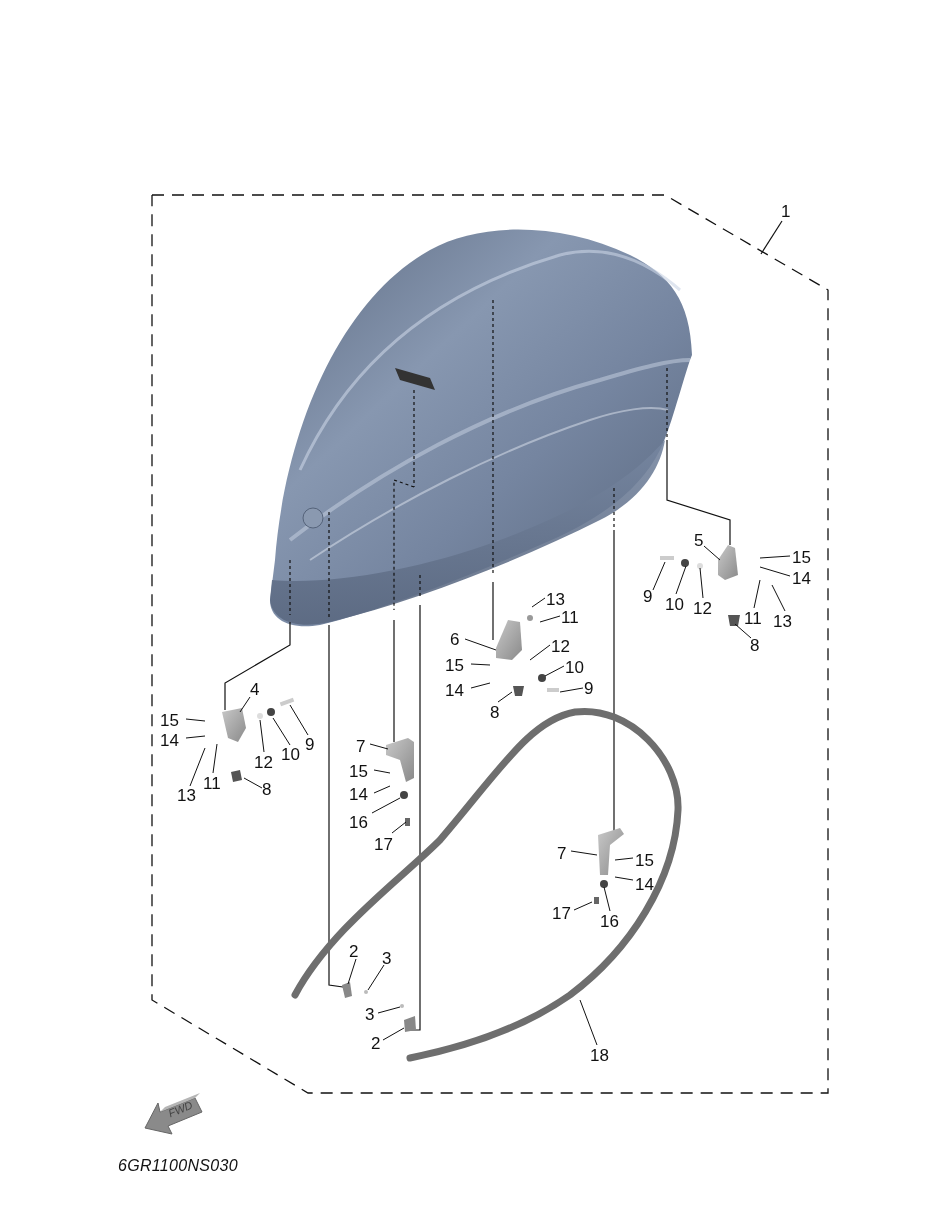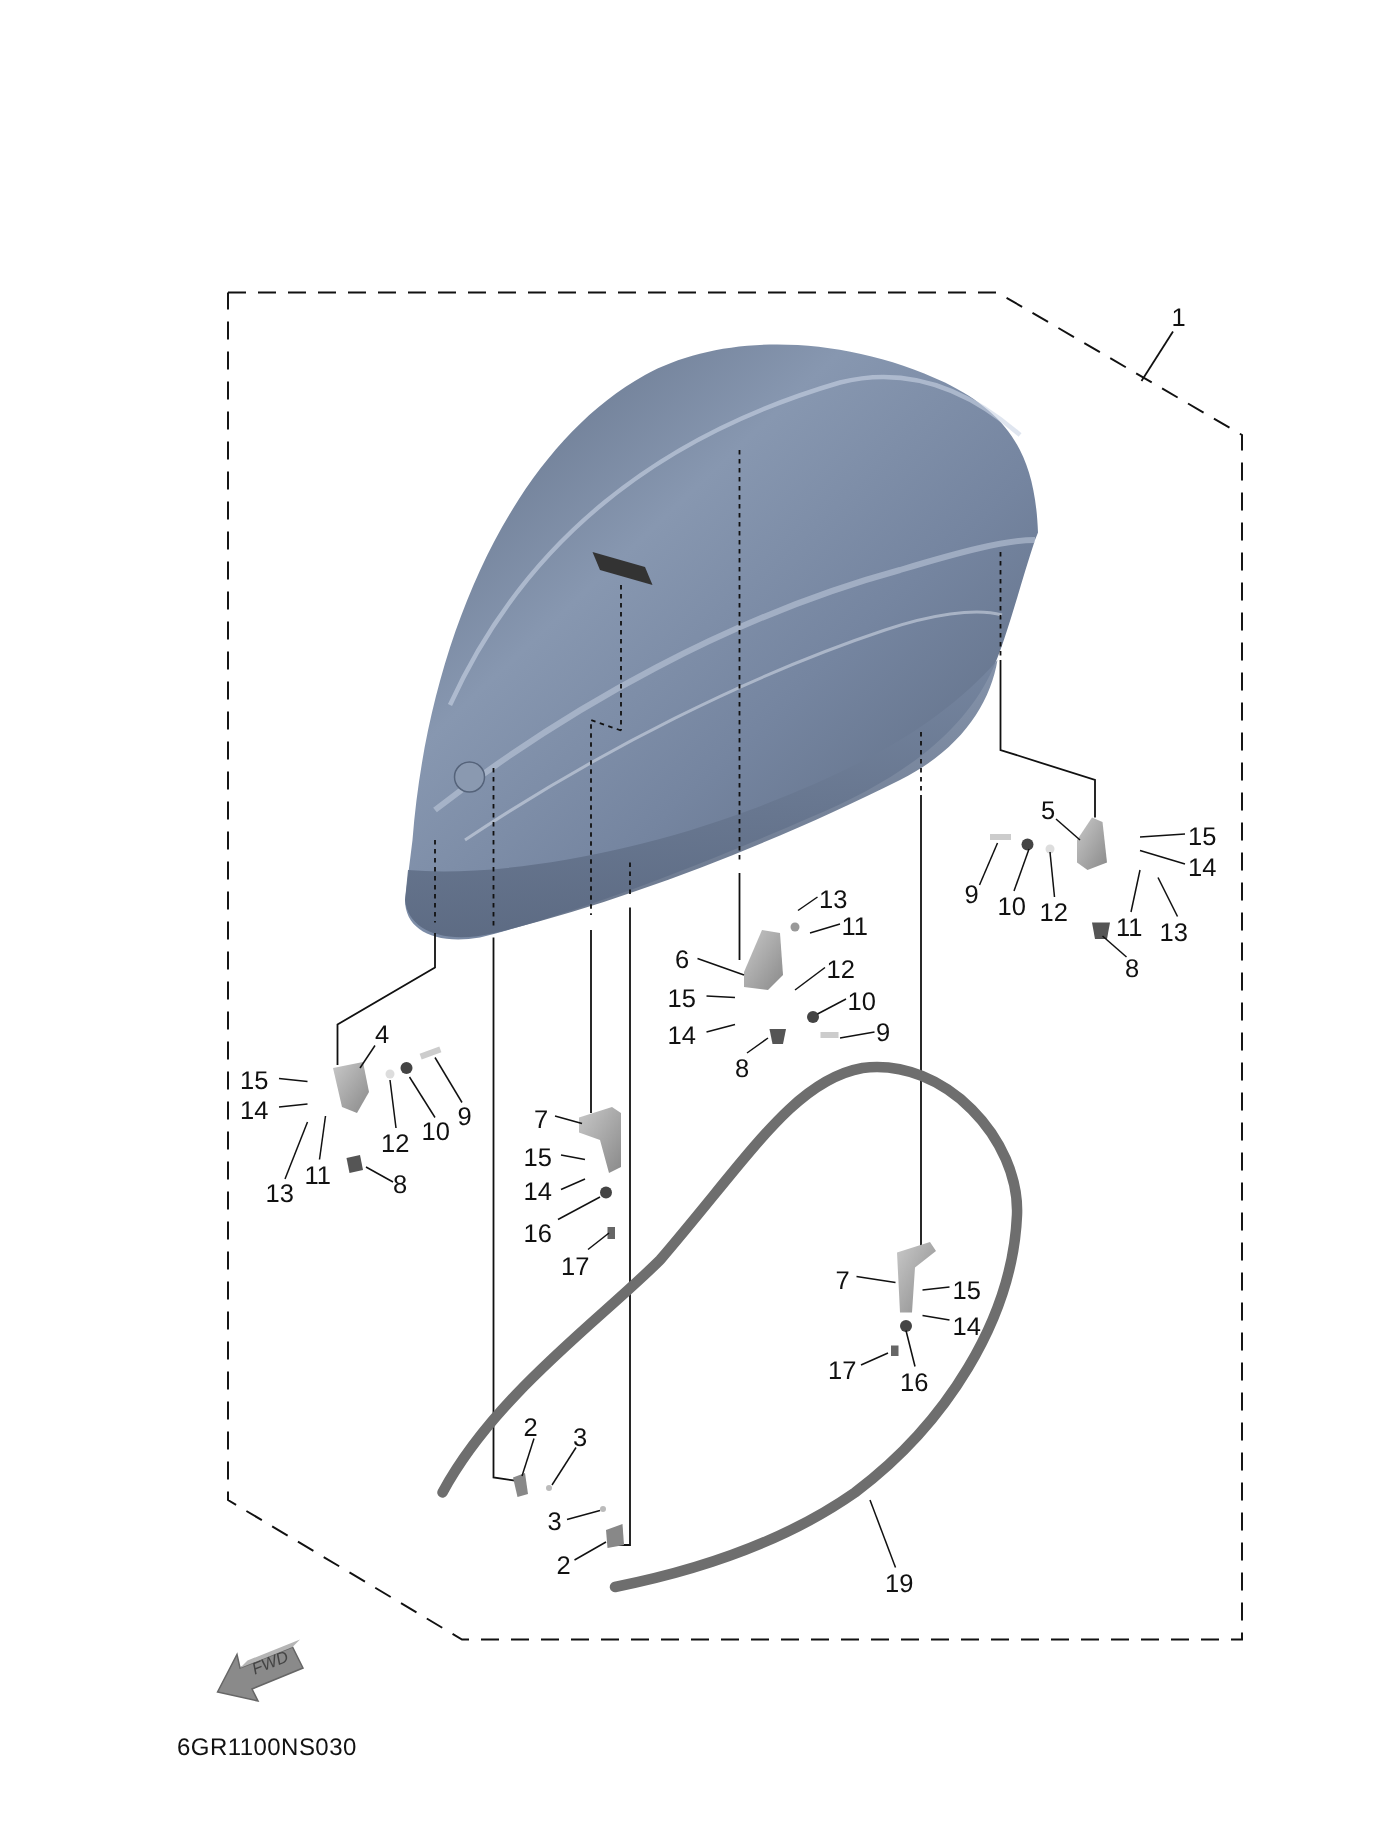--- a/index.html
+++ b/index.html
@@ -1,19 +1,19 @@
 <!DOCTYPE html>
 <html><head>
 <meta charset="utf-8">
 <style>
   html,body{margin:0;padding:0;background:#ffffff;}
   body{width:928px;height:1221px;position:relative;overflow:hidden;font-family:"Liberation Sans",sans-serif;}
   #diagram{position:absolute;left:0;top:0;width:928px;height:1221px;}
   .lbl{position:absolute;font-size:17px;color:#111;line-height:1;white-space:nowrap;}
-  .code{position:absolute;left:118px;top:1157px;font-size:16px;color:#111;letter-spacing:0.3px;}
+  .code{position:absolute;left:118px;top:1157px;font-size:16px;color:#111;letter-spacing:0.3px;font-style:italic;}
 </style>
 </head>
 <body>
 
 <div id="diagram">
   <svg width="928" height="1221" viewBox="0 0 928 1221" xmlns="http://www.w3.org/2000/svg">
     <defs>
       <linearGradient id="bagGrad" x1="0" y1="0" x2="1" y2="1">
         <stop offset="0" stop-color="#5d6b82"></stop>
         <stop offset="0.35" stop-color="#8797b0"></stop>
@@ -195,16 +195,16 @@
   <div class="lbl" style="left:750px;top:637px;">8</div>
   <div class="lbl" style="left:557px;top:845px;">7</div>
   <div class="lbl" style="left:635px;top:852px;">15</div>
   <div class="lbl" style="left:635px;top:876px;">14</div>
   <div class="lbl" style="left:552px;top:905px;">17</div>
   <div class="lbl" style="left:600px;top:913px;">16</div>
   <div class="lbl" style="left:349px;top:943px;">2</div>
   <div class="lbl" style="left:382px;top:950px;">3</div>
   <div class="lbl" style="left:365px;top:1006px;">3</div>
   <div class="lbl" style="left:371px;top:1035px;">2</div>
-  <div class="lbl" style="left:590px;top:1047px;">19</div>
+  <div class="lbl" style="left:590px;top:1047px;">18</div>
 
   <div class="code">6GR1100NS030</div>
 </div>
 
 </body></html>

